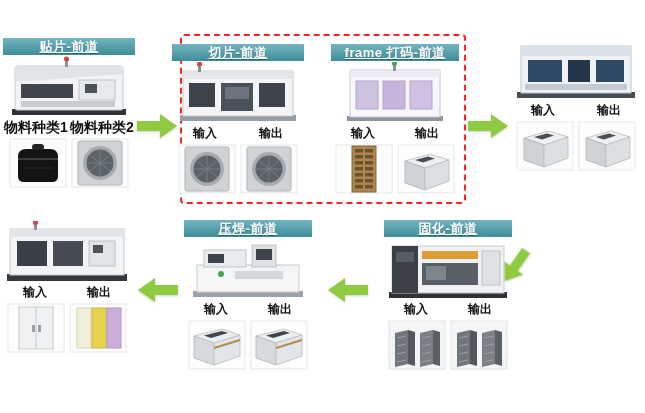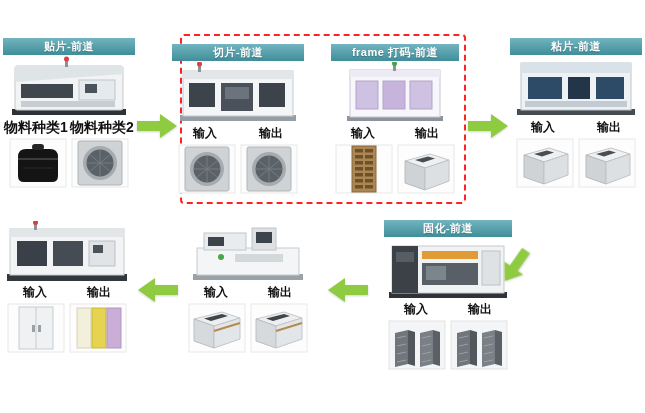--- a/index.html
+++ b/index.html
@@ -18,24 +18,25 @@
     position:absolute;
     border:2px dashed var(--highlight-red,#ff2222);
     border-radius:4px;
     z-index:1;
   }
   .station { position:absolute; z-index:2; }
   .hdr {
     height:17px;
     background:linear-gradient(var(--header-teal-light,#72b4bf), var(--header-teal-dark,#3f8e9a));
     color:#fff;
-    font-size:11px; font-weight:bold;
+    font-size:13px; font-weight:bold;
     display:flex; align-items:center; justify-content:center;
     letter-spacing:.5px;
     text-shadow:0 1px 1px rgba(0,0,0,.25);
+    text-decoration:underline;
   }
   .machine {
     height:64px;
     display:flex; align-items:flex-end; justify-content:center;
     padding-bottom:1px;
   }
   .lblrow { height:17px; display:flex; align-items:center; }
   .lblrow span {
     flex:1; text-align:center;
     font-size:12px; font-weight:bold;
@@ -290,21 +291,20 @@
       <svg width="58" height="50">
           <use href="#sym-leadframe"></use>
         </svg>
       <svg width="58" height="50">
           <use href="#sym-magazine"></use>
         </svg>
     </div>
   </section>
 
   <section class="station" style="left:510px;top:38px;width:132px">
-    <header class="hdr">粘片-前道</header>
     <div class="machine">
       <svg width="120" height="62">
           <use href="#sym-machine-die-bonder"></use>
         </svg>
     </div>
     <div class="lblrow">
       <span>输入</span>
       <span>输出</span>
     </div>
     <div class="thumbs">
@@ -332,20 +332,21 @@
       <svg width="58" height="50">
           <use href="#sym-dark-magazine"></use>
         </svg>
       <svg width="58" height="50">
           <use href="#sym-dark-magazine"></use>
         </svg>
     </div>
   </section>
 
   <section class="station" style="left:184px;top:220px;width:128px">
+    <header class="hdr">压焊-前道</header>
     <div class="machine">
       <svg width="114" height="62">
           <use href="#sym-machine-wire-bonder"></use>
         </svg>
     </div>
     <div class="lblrow">
       <span>输入</span>
       <span>输出</span>
     </div>
     <div class="thumbs">

